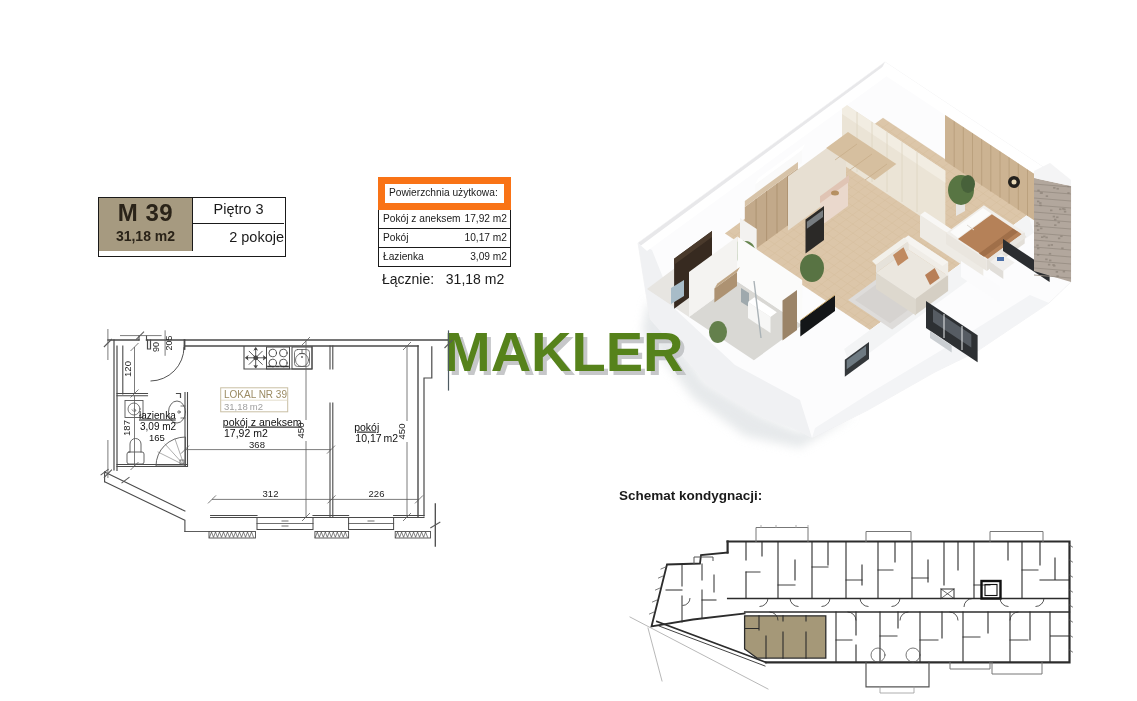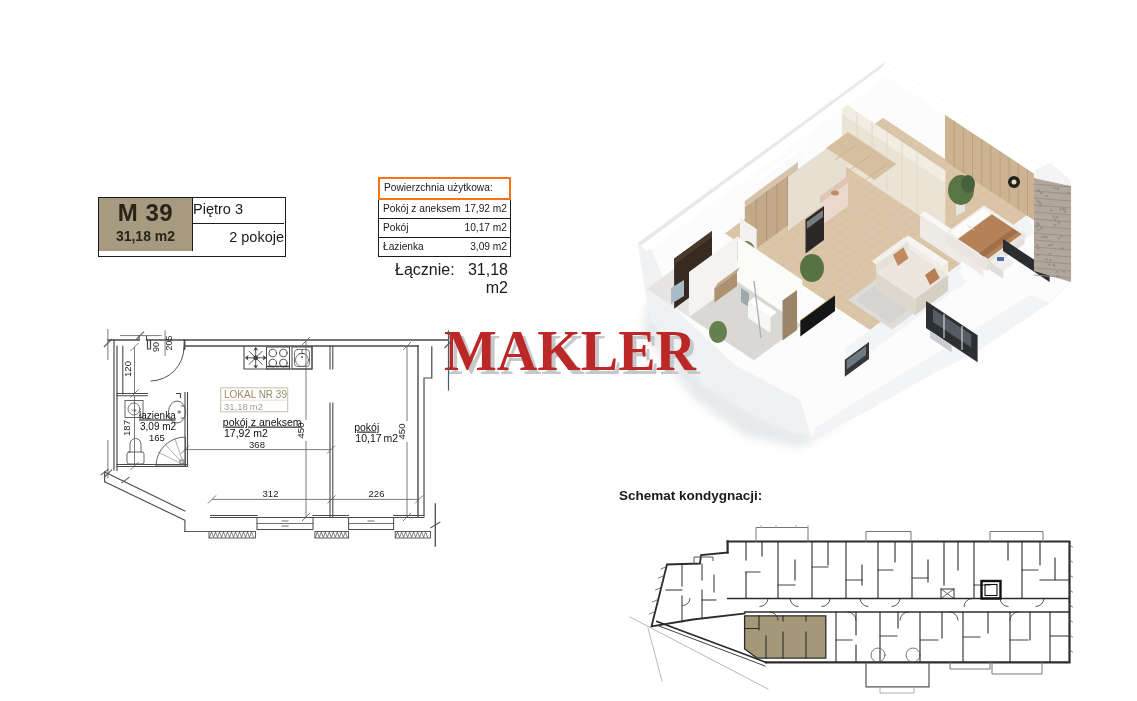--- a/index.html
+++ b/index.html
@@ -11,40 +11,40 @@
 <body>
 <div class="page">
 
 <div class="abs" style="left:98px;top:197px;width:188px;height:60px;border:1.5px solid #1a1a1a;box-sizing:border-box;">
 
   <div class="abs" style="left:0;top:0;width:94px;height:53px;background:#a69a80;border-right:1.5px solid #1a1a1a;box-sizing:border-box;text-align:center;">
     <div style="font-size:24px;font-weight:bold;color:#2a2318;margin-top:1px;letter-spacing:0.5px;">M 39</div>
     <div style="font-size:14px;font-weight:bold;color:#2a2318;margin-top:1px;">31,18 m2</div>
   </div>
 
-  <div class="abs" style="left:94px;top:0;width:91px;height:26px;border-bottom:1.5px solid #1a1a1a;box-sizing:border-box;">
+  <div class="abs" style="left:94px;top:0;width:91px;height:26px;border-bottom:1.5px solid #1a1a1a;box-sizing:border-box;text-align:center;">
     <div style="font-size:14.5px;margin-top:3px;">Piętro 3</div>
   </div>
 
   <div class="abs" style="left:94px;top:26.5px;width:91px;height:27px;text-align:center;">
     <div style="font-size:14.5px;margin-top:4px;text-align:right;">2 pokoje</div>
   </div>
 </div>
 
 <div class="abs" style="left:378px;top:177px;width:133px;">
 
-  <div style="border:2px solid #f97316;height:23px;box-sizing:border-box;padding:3px 0 16px 4px;font-size:10.2px;">Powierzchnia użytkowa:</div>
+  <div style="border:7px solid #f97316;height:23px;box-sizing:border-box;padding:3px 0 16px 4px;font-size:10.2px;">Powierzchnia użytkowa:</div>
 
   <div style="border:1px solid #1a1a1a;border-top:none;height:19px;box-sizing:border-box;padding:3px 3px 0 4px;font-size:10.2px;">Pokój z aneksem<span style="float:right;">17,92 m2</span></div>
 
   <div style="border:1px solid #1a1a1a;border-top:none;height:19px;box-sizing:border-box;padding:3px 3px 0 4px;font-size:10.2px;">Pokój<span style="float:right;">10,17 m2</span></div>
 
   <div style="border:1px solid #1a1a1a;border-top:none;height:19px;box-sizing:border-box;padding:3px 3px 0 4px;font-size:10.2px;">Łazienka<span style="float:right;">3,09 m2</span></div>
 
-  <div style="height:18px;padding:4px 3px 0 4px;font-size:16px;text-align:right;">Łącznie: &nbsp;&nbsp;31,18 m2</div>
+  <div style="height:18px;padding:4px 3px 0 4px;font-size:14px;text-align:left;">Łącznie: &nbsp;&nbsp;31,18 m2</div>
 </div>
 
 <svg class="abs" style="left:600px;top:30px;" width="500" height="430" viewBox="600 30 500 430">
 <defs>
         <filter id="blur4" x="-20%" y="-20%" width="140%" height="140%">
           <feGaussianBlur stdDeviation="5"></feGaussianBlur>
         </filter>
       </defs>
 
 <polygon points="648.0,300.0 705.0,382.0 760.0,415.0 800.0,432.0 855.0,415.0 800.0,448.0 745.0,436.0 693.0,398.0 642.0,332.0" fill="#d3d8db" filter="url(#blur4)" opacity="0.55"></polygon>
@@ -319,21 +319,21 @@
         <rect x="1036.9" y="254.0" width="2.4" height="1.7" fill="#8b8177"></rect>
         <rect x="1039.3" y="204.5" width="2.4" height="1.7" fill="#8b8177"></rect>
         <rect x="1047.9" y="263.8" width="2.4" height="1.7" fill="#8b8177"></rect>
         <rect x="1037.7" y="223.7" width="2.4" height="1.7" fill="#8b8177"></rect>
         <rect x="1053.1" y="264.9" width="2.4" height="1.7" fill="#8b8177"></rect>
       </g>
 
 <polygon points="1034.0,171.0 1050.0,163.0 1071.0,180.0 1071.0,186.0 1034.0,178.0" fill="#f4f4f5"></polygon>
 </svg>
 
-<div class="abs" style="left:444px;top:319px;font-size:56px;font-weight:bold;letter-spacing:0px;color:#b91c1c;text-shadow:4px 4px 0 #c3c5c7;opacity:0.95;font-family:Liberation Serif, serif;">MAKLER</div>
+<div class="abs" style="left:444px;top:319px;font-size:56px;font-weight:bold;letter-spacing:0px;color:#4d7c0f;text-shadow:4px 4px 0 #c3c5c7;opacity:0.95;">MAKLER</div>
 
 <svg class="abs" style="left:95px;top:320px;" width="360" height="240" viewBox="95 320 360 240">
 <g stroke-linecap="square" fill="none">
 
 <path d="M108,340 H139 M146.5,340 H448" stroke="#4a4a4a" stroke-width="1.4"></path>
 
 <path d="M139,340 V336 M146.5,340 V336" stroke="#4a4a4a" stroke-width="1.1"></path>
 
 <path d="M184.5,346 H418" stroke="#4a4a4a" stroke-width="1.4"></path>
 

